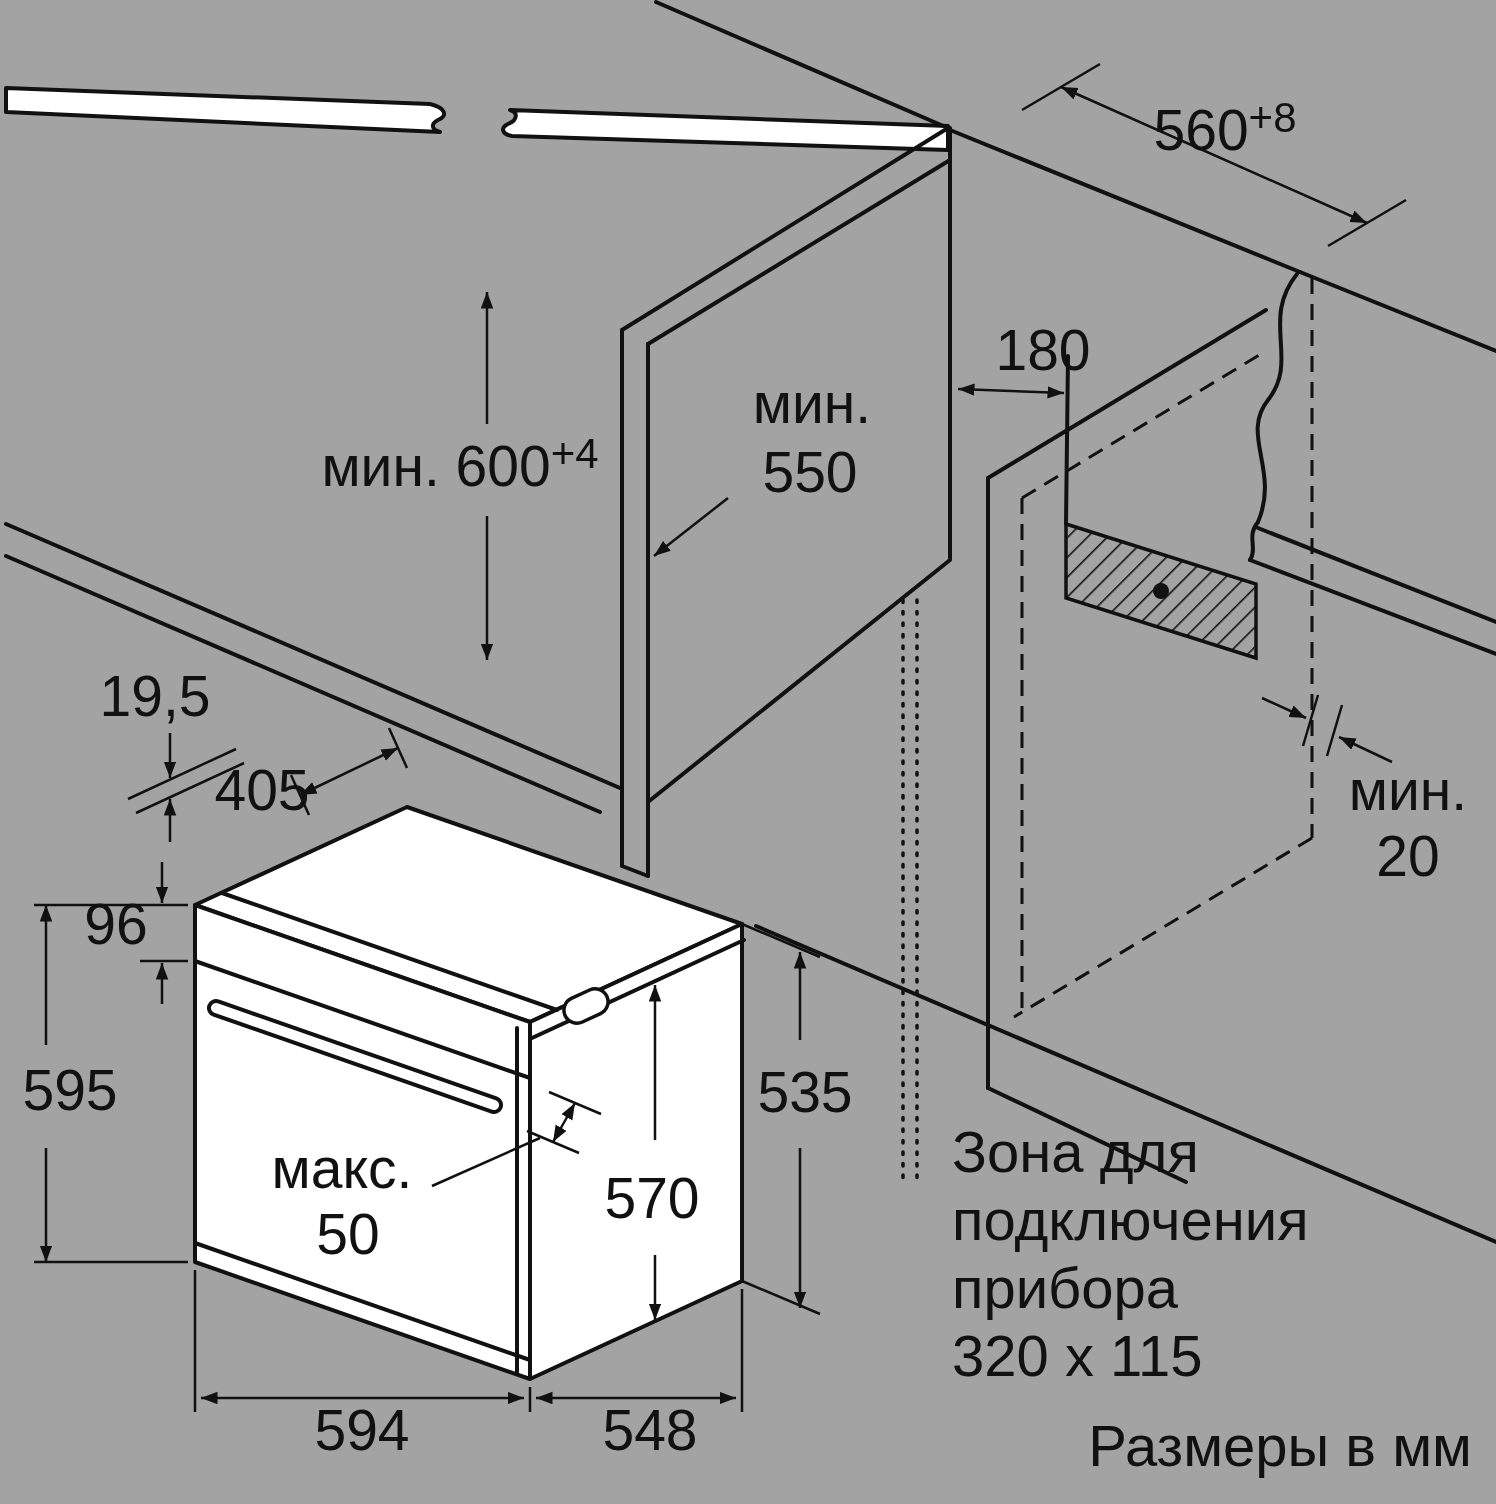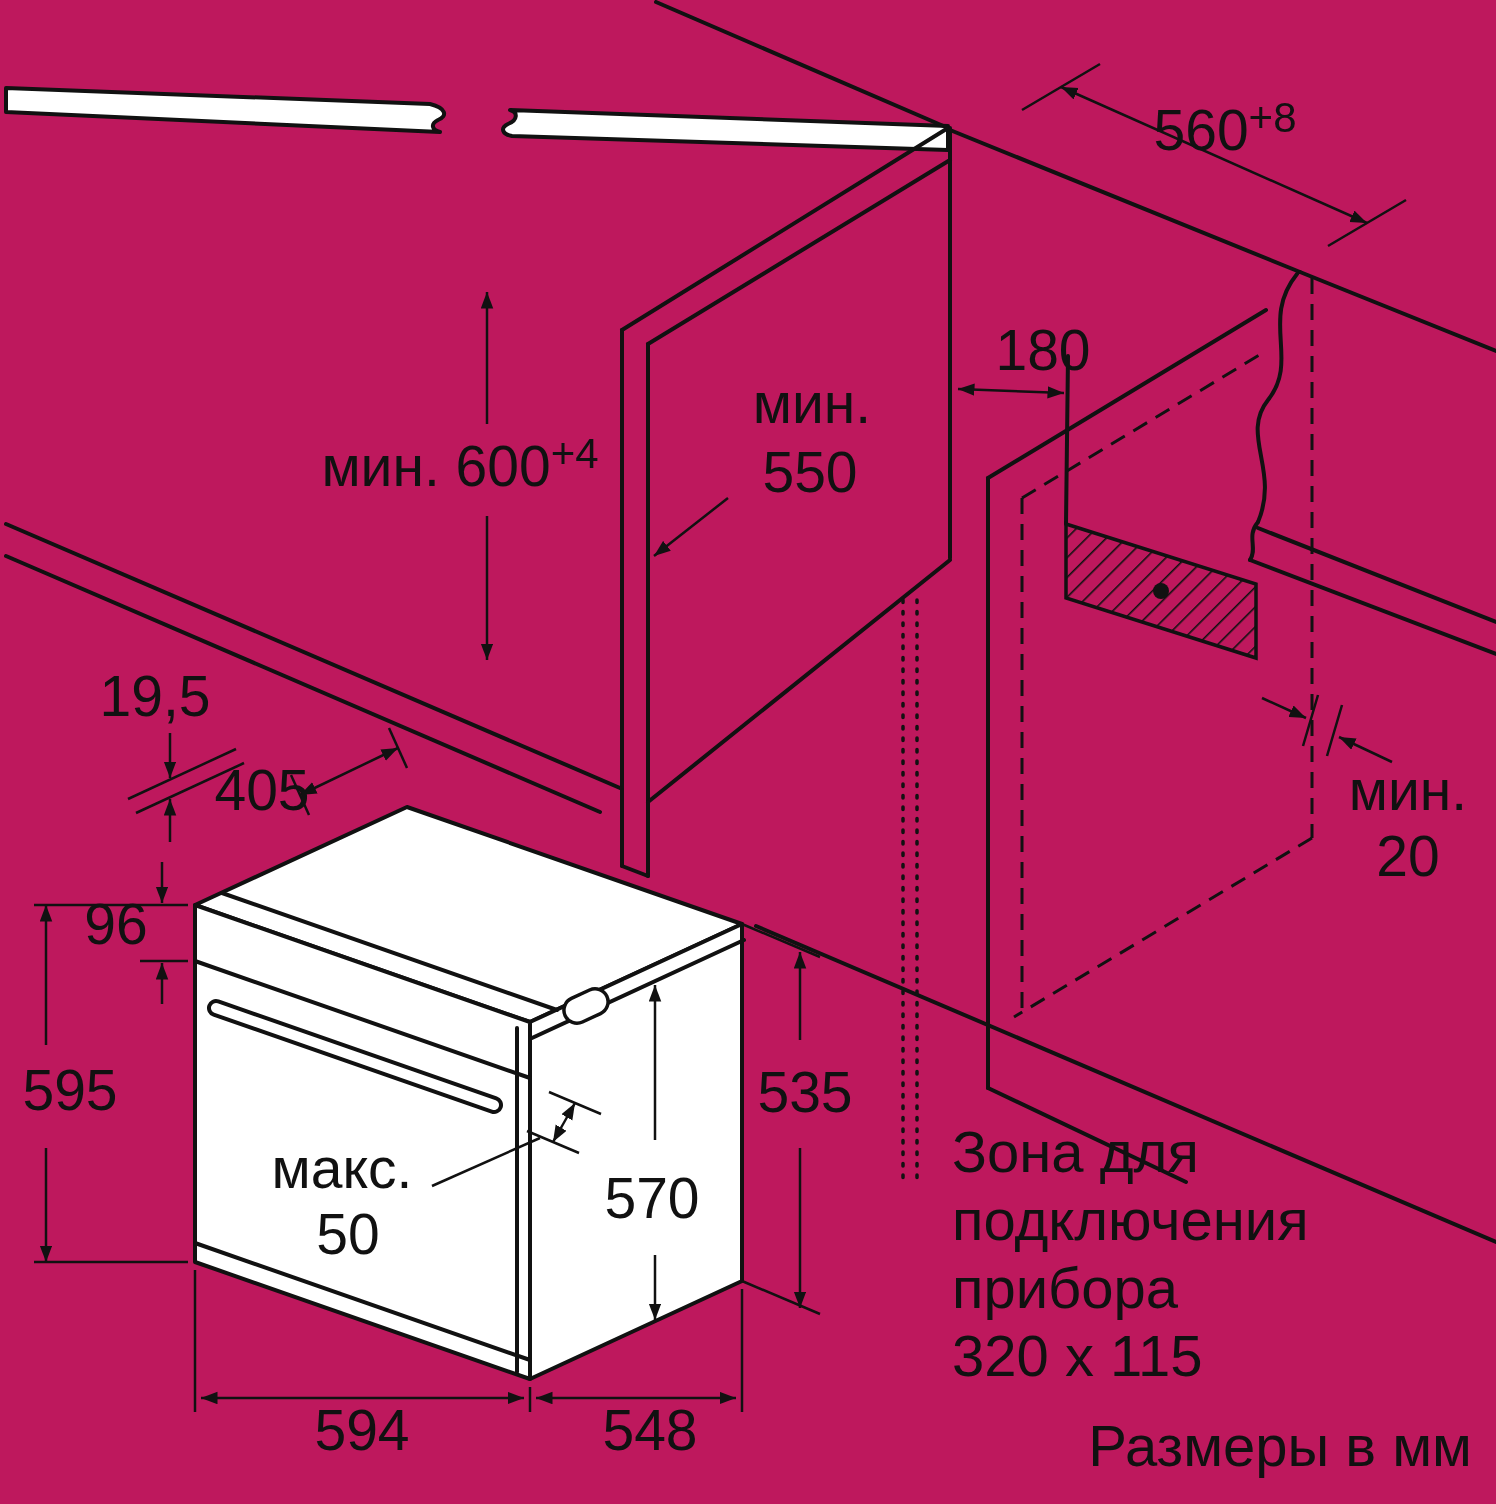--- a/index.html
+++ b/index.html
@@ -1,16 +1,16 @@
 <!DOCTYPE html>
 <html><head>
 <meta charset="utf-8">
 <style>
   html,body{margin:0;padding:0;background:#ffffff;}
-  .stage{position:relative;width:1496px;height:1504px;background:#be185d;overflow:hidden;}
+  .stage{position:relative;width:1496px;height:1504px;background:#a3a3a3;overflow:hidden;}
   svg{position:absolute;left:0;top:0;}
   svg text{font-family:"Liberation Sans","DejaVu Sans",sans-serif;font-size:57px;fill:#111;}
   svg text.big{font-size:58px;}
   .main{stroke:#111;stroke-width:4;fill:none;stroke-linejoin:round;stroke-linecap:round;}
   .face{stroke:#111;stroke-width:4;fill:#ffffff;stroke-linejoin:round;}
   .dim{stroke:#111;stroke-width:2.5;fill:none;}
   .dashed{stroke:#111;stroke-width:3;fill:none;stroke-dasharray:16 10;}
   .dotted{stroke:#111;stroke-width:3.5;fill:none;stroke-dasharray:2.5 9;stroke-linecap:round;}
 </style>
 </head>

